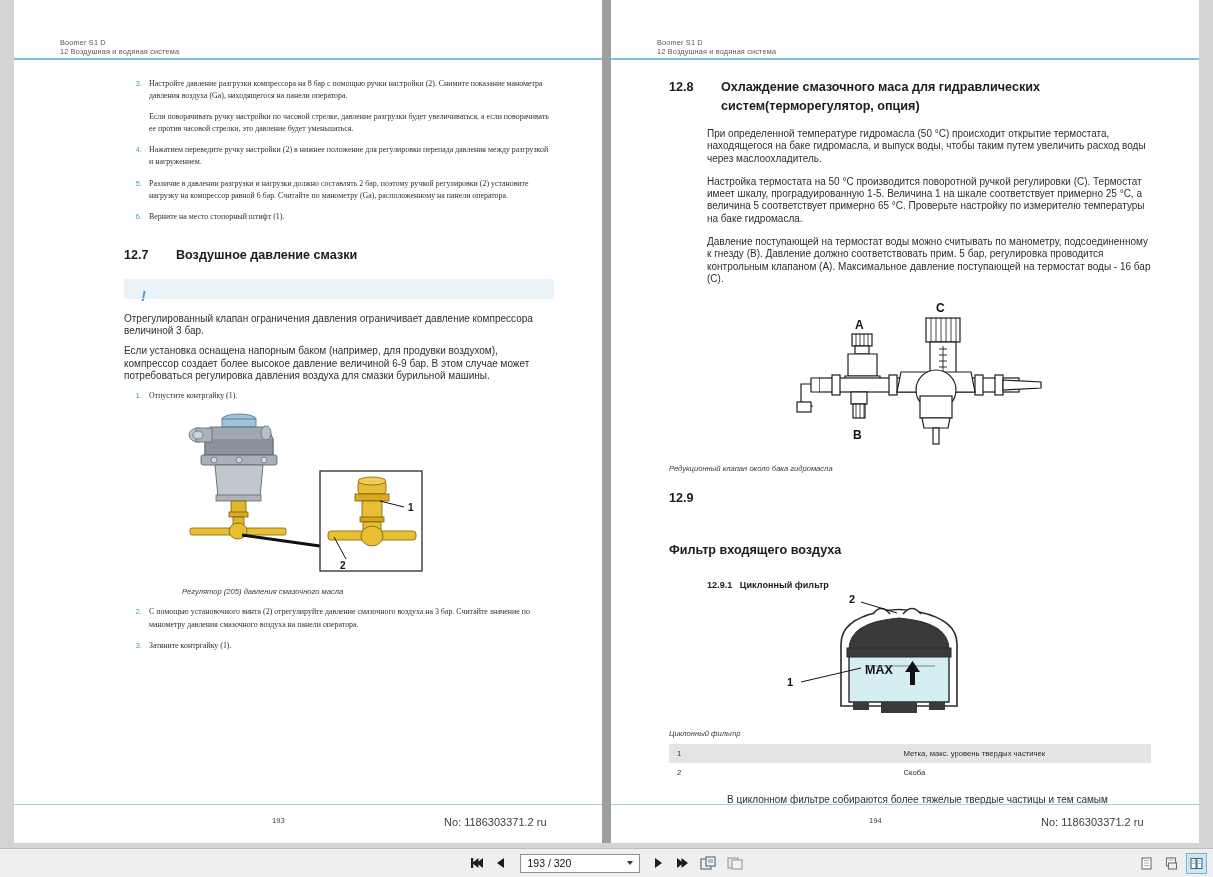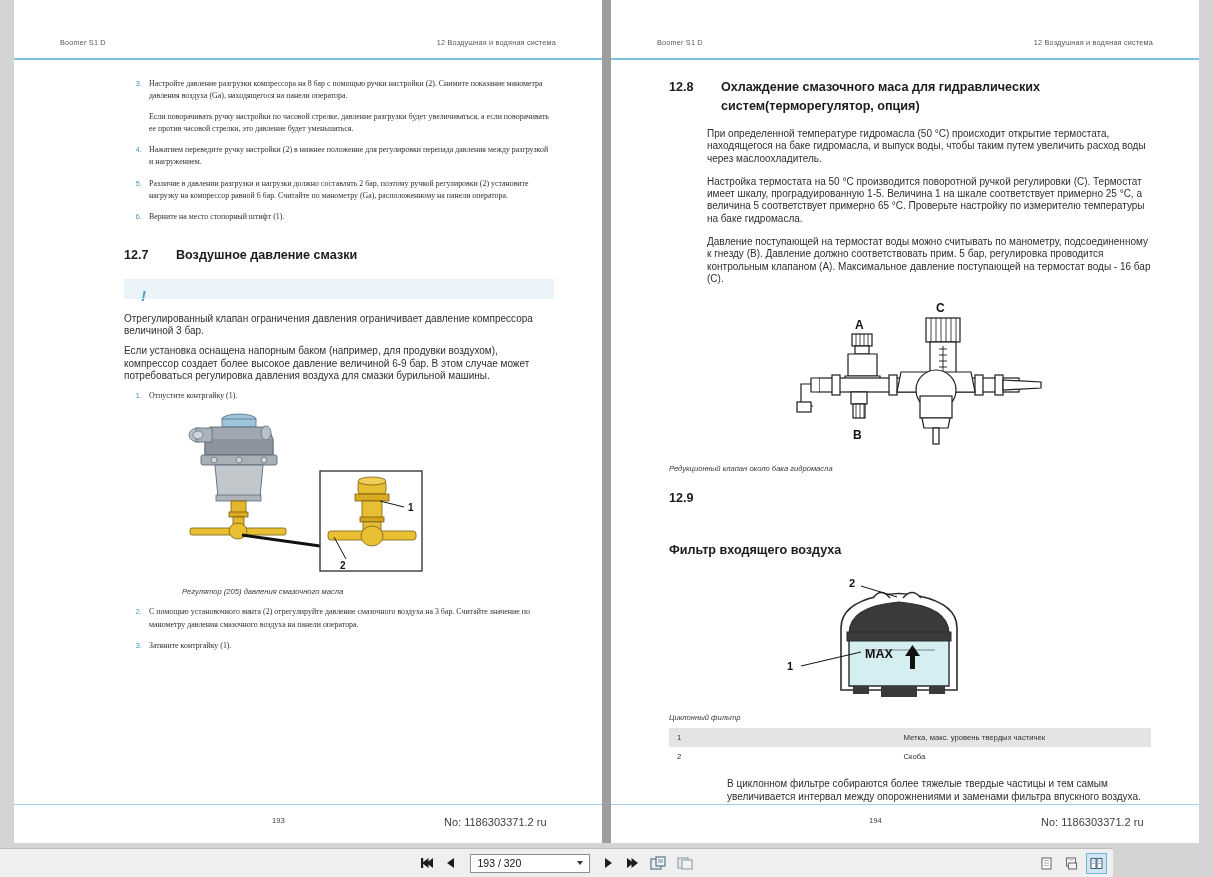--- a/index.html
+++ b/index.html
@@ -45,24 +45,25 @@
     left: 0; top: 0; right: 0; bottom: 0;
   }
 
   
   .runhead {
     position: absolute;
     left: 46px;
     right: 46px;
     top: 38px;
     display: flex;
-    justify-content: space-between;
+    justify-content: flex-start;
     font-size: 7.3px;
     color: #58585a;
     letter-spacing: .18px;
+    flex-direction: column;
   }
   .runrule {
     position: absolute;
     left: 0;
     right: 0;
     top: 58px;
     height: 1.6px;
     background: #7cc0df;
   }
 
@@ -212,21 +213,21 @@
   table.legend tr.alt td { background: #e3e4e6; }
   table.legend td.c1 { width: 47%; }
 
   
   .fig { text-align: center; }
 
   
   .toolbar {
     position: absolute;
     left: 0; bottom: 0;
-    width: 1113px;
+    width: 1213px;
     height: 28px;
     background: #efefef;
     border-top: 1px solid #bdbdbd;
   }
   .tb-center {
     position: absolute;
     left: 50%;
     transform: translateX(-50%);
     top: 0;
     height: 28px;
@@ -512,20 +513,24 @@
             </svg>
           </div>
 
           <div class="figcap" style="margin-left:0px;margin-top:18px;">Редукционный клапан около бака гидромасла</div>
 
           <h2 class="h2" style="margin-top:16px;margin-bottom:18px;flex-direction:column;">
             <span class="hn">12.9</span>
             <span class="ht">Фильтр входящего воздуха</span>
           </h2>
 
+          <h3 class="h3" style="margin-left:38px;">
+            <span>12.9.1</span>
+            <span style="display:inline-block;width:5px;"></span><span>Циклонный фильтр</span>
+          </h3>
 
           <div class="fig">
             <svg width="300" height="125" viewBox="0 0 300 125" style="display:block;margin:2px auto 0 100px;">
 
               <path d="M72 112 L72 50 Q72 26 110 18 Q130 13 150 18 Q188 26 188 50 L188 112 Z" fill="#ffffff" stroke="#2b2b2d" stroke-width="1.6"></path>
 
               <path d="M80 108 L80 52 Q80 34 112 28 Q130 24 148 28 Q180 34 180 52 L180 108 Z" fill="#d5eef2" stroke="none"></path>
 
               <path d="M80 56 Q80 28 130 24 Q180 28 180 56 Z" fill="#3a3a3c" stroke="#2b2b2d" stroke-width="1.2"></path>
               <rect x="78" y="54" width="104" height="9" fill="#3a3a3c" stroke="#2b2b2d" stroke-width="1"></rect>

